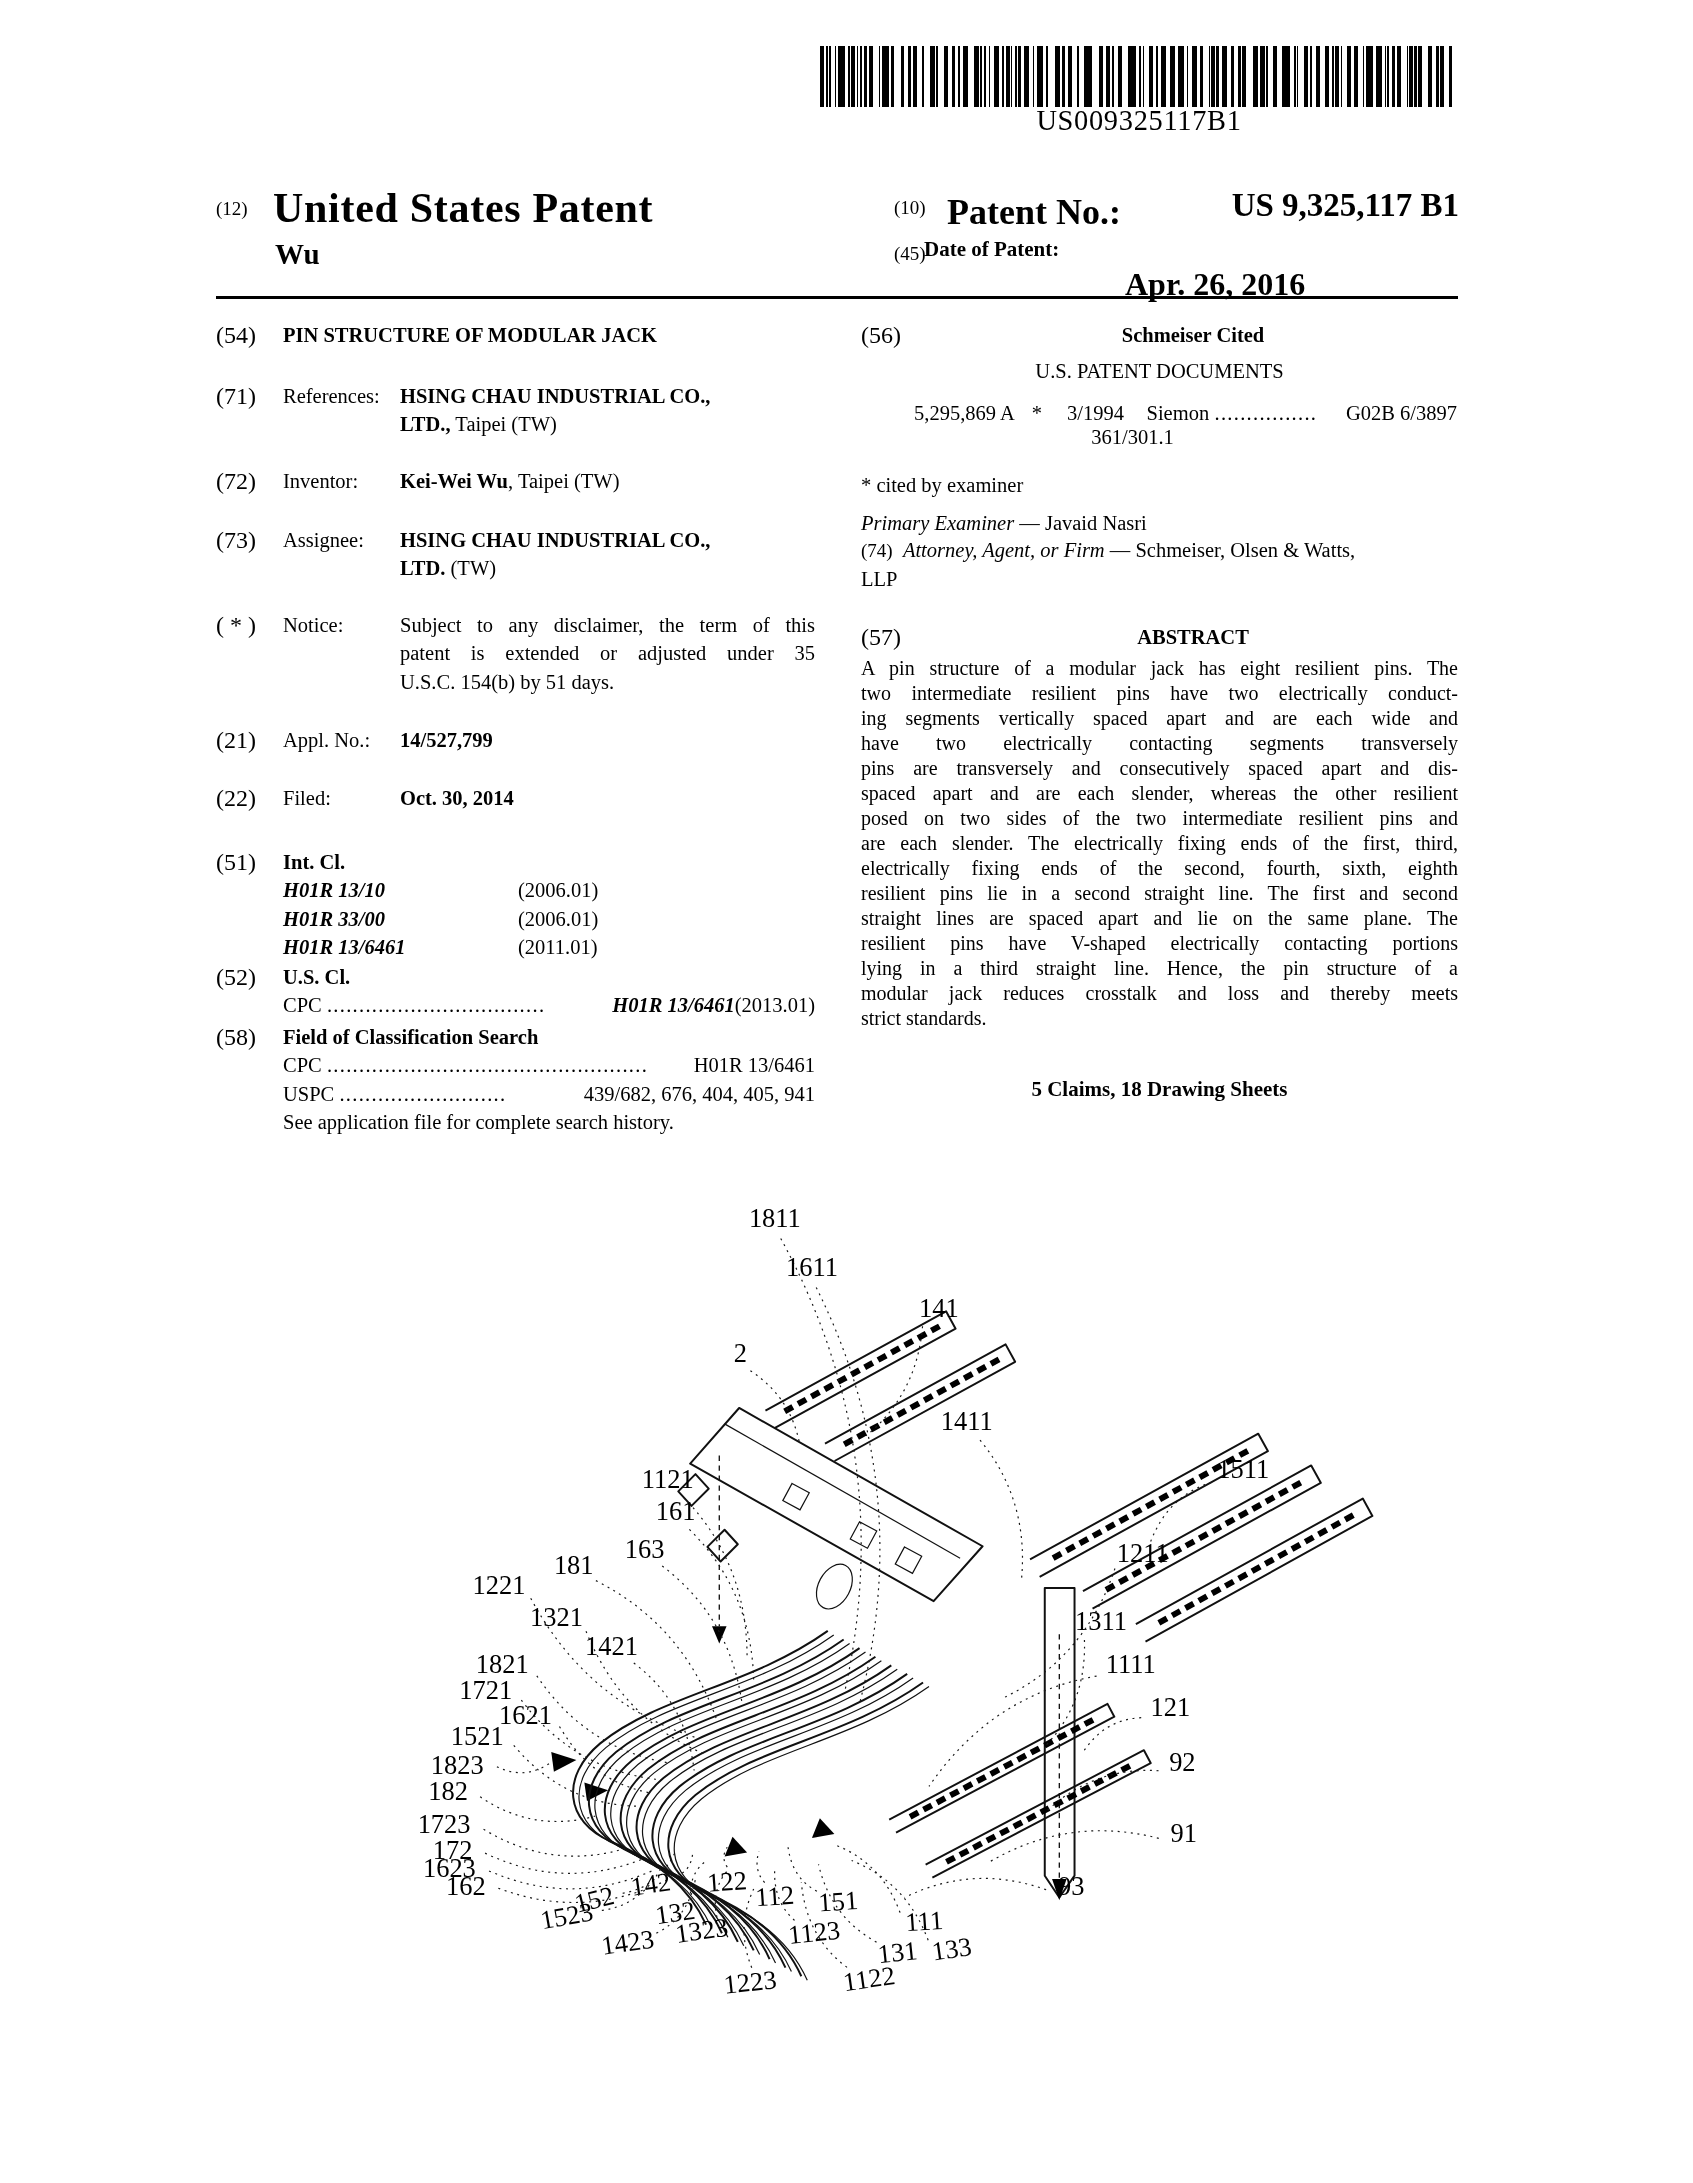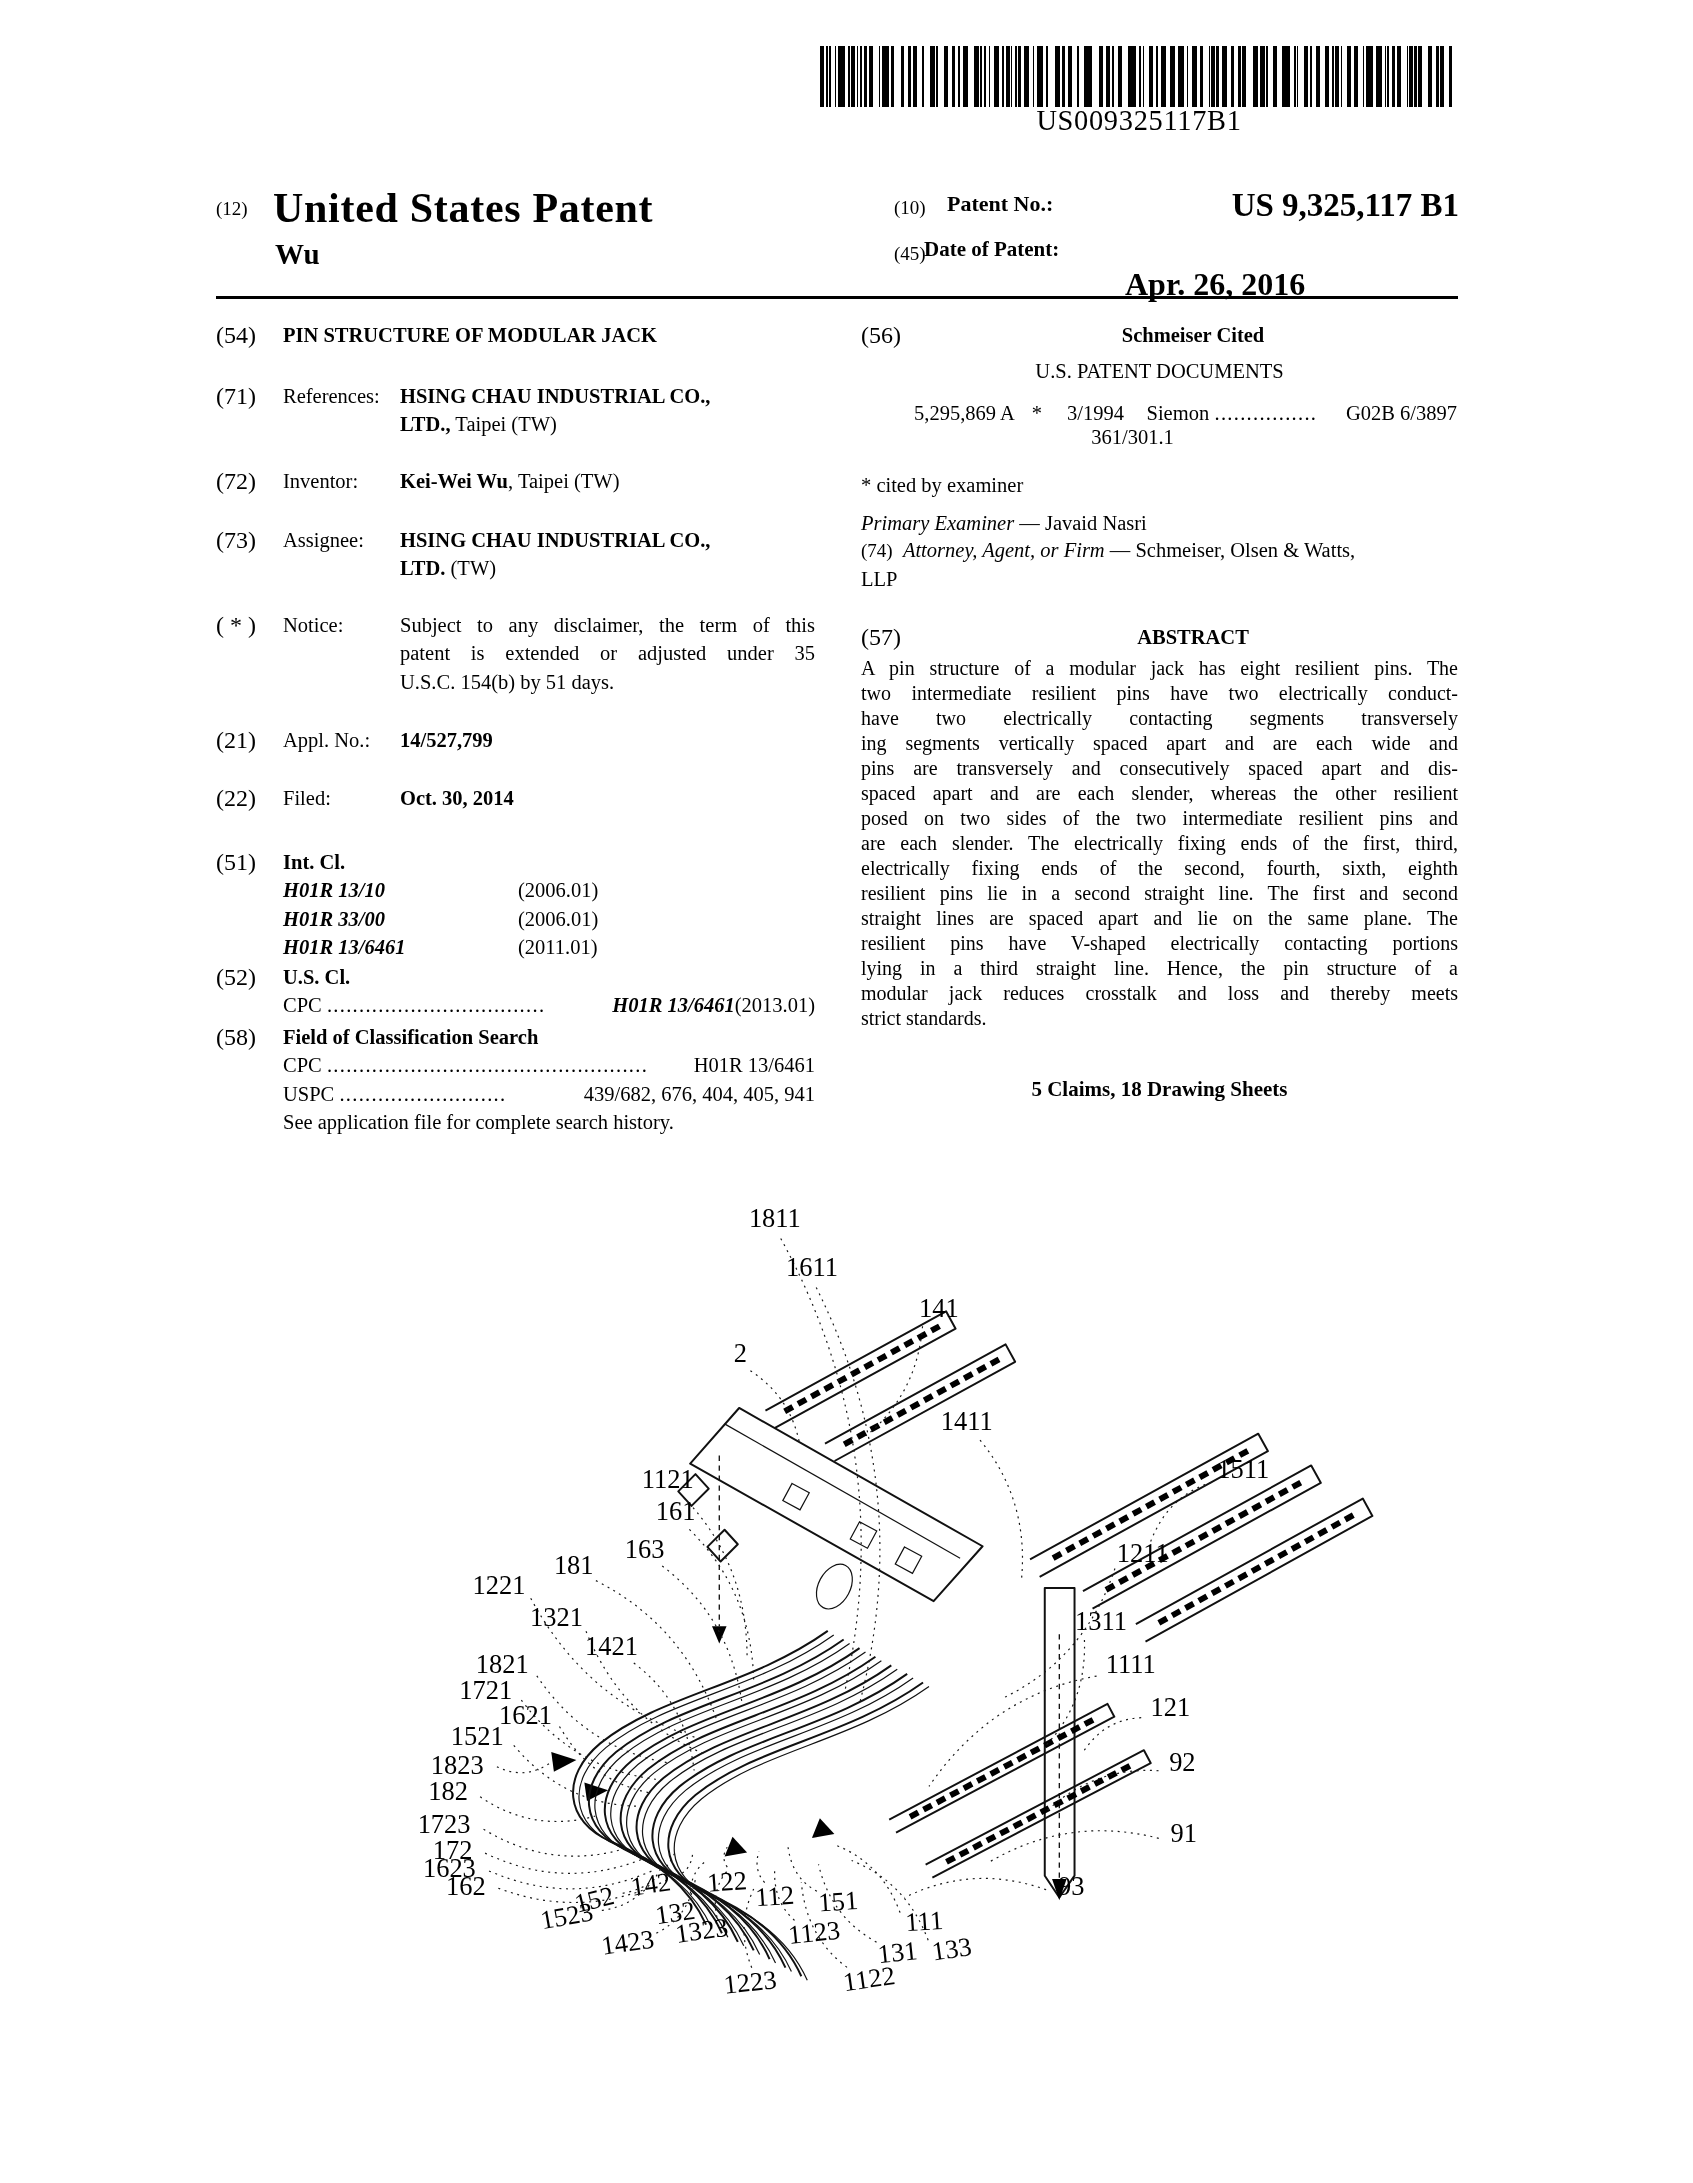--- a/index.html
+++ b/index.html
@@ -10,21 +10,21 @@
   .barcode{left:820px;top:46px;width:638px;height:61px;background-color:#fff;background-image:
     repeating-linear-gradient(90deg,#000 0 2.6px,transparent 2.6px 6px,#000 6px 8px,transparent 8px 14.6px,#000 14.6px 16px,transparent 16px 22px),
     repeating-linear-gradient(90deg,#000 0 4px,transparent 4px 9.3px,#000 9.3px 11.2px,transparent 11.2px 18.5px,#000 18.5px 22.5px,transparent 22.5px 31px);}
   .barcode-text{left:820px;top:105px;width:638px;text-align:center;font-size:28.4px;letter-spacing:0.7px;}
   
   .inid{font-size:19px;}
   .hdr12{left:216px;top:198px;}
   .hdr-title{left:273px;top:184px;font-size:42px;font-weight:bold;letter-spacing:0.7px;}
   .hdr-wu{left:275px;top:238px;font-size:29px;font-weight:bold;}
   .hdr10{left:894px;top:197px;}
-  .hdr10-label{left:947px;top:191px;font-size:22px;font-weight:bold;}
+  .hdr10-label{left:947px;top:191px;font-size:36px;font-weight:bold;}
   .hdr10-value{left:1125px;top:187px;width:334px;text-align:right;font-size:33px;font-weight:bold;}
   .hdr45{left:894px;top:243px;}
   .hdr45-label{left:924px;top:237px;font-size:21px;font-weight:bold;}
   .hdr45-value{left:1125px;top:234px;width:334px;text-align:left;font-size:32px;font-weight:bold;margin-top:32px;}
   .rule{left:216px;top:296px;width:1242px;height:3.3px;background:#000;}
   
   .col{font-size:20.5px;line-height:28.4px;}
   .leftcol{left:216px;top:318px;width:599px;height:847px;}
   .rightcol{left:861px;top:318px;width:597px;height:926px;}
   .fieldrow{position:absolute;left:0;width:100%;display:flex;align-items:flex-start;}
@@ -217,22 +217,22 @@
     </div>
 
     <div class="fieldrow" style="top:305px">
       <span class="fcode">(57)</span>
       <span class="fvalue bold center">ABSTRACT</span>
     </div>
 
     <div class="fieldrow" style="top:338px;display:block">
       <div class="abs-line">A pin structure of a modular jack has eight resilient pins. The</div>
       <div class="abs-line">two intermediate resilient pins have two electrically conduct-</div>
+      <div class="abs-line">ing segments vertically spaced apart and are each wide and</div>
       <div class="abs-line">have two electrically contacting segments transversely</div>
-      <div class="abs-line">ing segments vertically spaced apart and are each wide and</div>
       <div class="abs-line">pins are transversely and consecutively spaced apart and dis-</div>
       <div class="abs-line">spaced apart and are each slender, whereas the other resilient</div>
       <div class="abs-line">posed on two sides of the two intermediate resilient pins and</div>
       <div class="abs-line">are each slender. The electrically fixing ends of the first, third,</div>
       <div class="abs-line">electrically fixing ends of the second, fourth, sixth, eighth</div>
       <div class="abs-line">resilient pins lie in a second straight line. The first and second</div>
       <div class="abs-line">straight lines are spaced apart and lie on the same plane. The</div>
       <div class="abs-line">resilient pins have V-shaped electrically contacting portions</div>
       <div class="abs-line">lying in a third straight line. Hence, the pin structure of a</div>
       <div class="abs-line">modular jack reduces crosstalk and loss and thereby meets</div>

